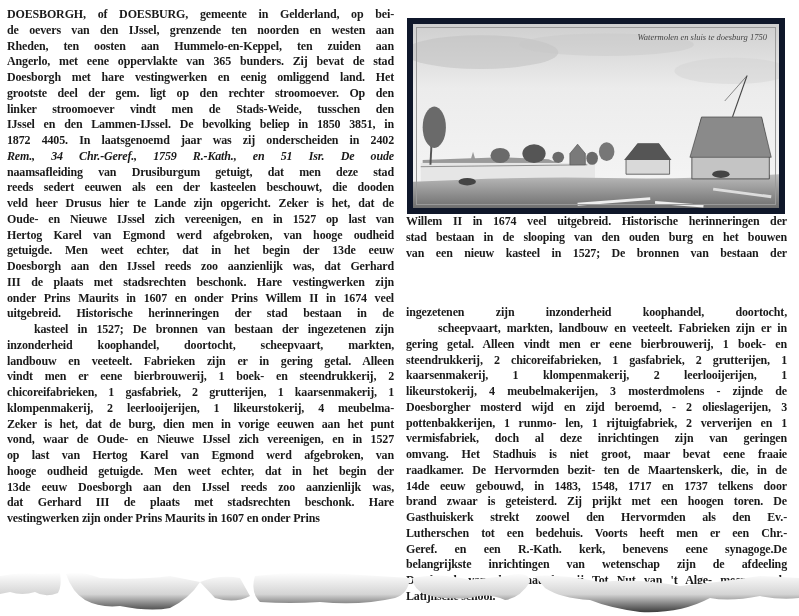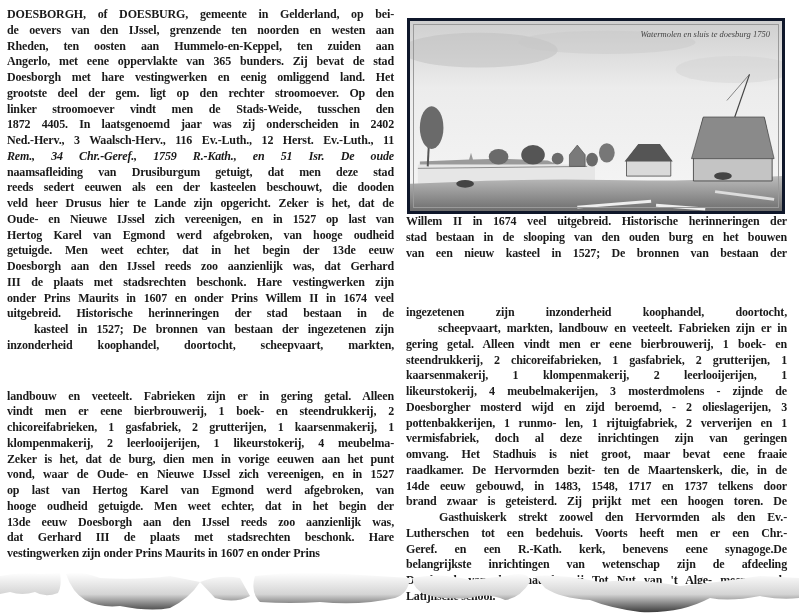--- a/index.html
+++ b/index.html
@@ -41,21 +41,21 @@
       left: 406px;
       top: 214px;
       width: 381px;
     }
     #figure {
       position: absolute;
       left: 407px;
       top: 18px;
       width: 378px;
       height: 196px;
-      border: 3px solid #0f172a;
+      border: 6px solid #0f172a;
       box-sizing: border-box;
       background: #f4f4f4;
       overflow: hidden;
     }
     #figure::before {
       content: "";
       position: absolute;
       left: 3px; top: 3px; right: 3px; bottom: 3px;
       border: 1px solid #9a9a9a;
       pointer-events: none;
@@ -90,36 +90,36 @@
 <body>
 
 <div id="left-col" class="col">
     <span class="line" style="display: block;">DOESBORGH, of DOESBURG, gemeente in Gelderland, op bei-</span>
     <span class="line" style="display: block;">de oevers van den IJssel, grenzende ten noorden en westen aan</span>
     <span class="line" style="display: block;">Rheden, ten oosten aan Hummelo-en-Keppel, ten zuiden aan</span>
     <span class="line" style="display: block;">Angerlo, met eene oppervlakte van 365 bunders. Zij bevat de stad</span>
     <span class="line" style="display: block;">Doesborgh met hare vestingwerken en eenig omliggend land. Het</span>
     <span class="line" style="display: block;">grootste deel der gem. ligt op den rechter stroomoever. Op den</span>
     <span class="line" style="display: block;">linker stroomoever vindt men de Stads-Weide, tusschen den</span>
+    <span class="line" style="display: block;">IJssel en den Lammen-IJssel. De bevolking beliep in 1850 3851, in</span>
     <span class="line" style="display: block;">1872 4405. In laatsgenoemd jaar was zij onderscheiden in 2402</span>
-    <span class="line" style="display: block;">Ned.-Herv., 3 Waalsch-Herv., 116 Ev.-Luth., 12 Herst. Ev.-Luth., 11</span>
     <span class="line" style="display: block; font-style: italic;">Rem., 34 Chr.-Geref., 1759 R.-Kath., en 51 Isr. De oude</span>
     <span class="line" style="display: block;">naamsafleiding van Drusiburgum getuigt, dat men deze stad</span>
     <span class="line" style="display: block;">reeds sedert eeuwen als een der kasteelen beschouwt, die dooden</span>
     <span class="line" style="display: block;">veld heer Drusus hier te Lande zijn opgericht. Zeker is het, dat de</span>
     <span class="line" style="display: block;">Oude- en Nieuwe IJssel zich vereenigen, en in 1527 op last van</span>
     <span class="line" style="display: block;">Hertog Karel van Egmond werd afgebroken, van hooge oudheid</span>
     <span class="line" style="display: block;">getuigde. Men weet echter, dat in het begin der 13de eeuw</span>
     <span class="line" style="display: block;">Doesborgh aan den IJssel reeds zoo aanzienlijk was, dat Gerhard</span>
     <span class="line" style="display: block;">III de plaats met stadsrechten beschonk. Hare vestingwerken zijn</span>
     <span class="line" style="display: block;">onder Prins Maurits in 1607 en onder Prins Willem II in 1674 veel</span>
     <span class="line" style="display: block;">uitgebreid. Historische herinneringen der stad bestaan in de</span>
     <span class="line" style="display: block; margin-left: 27px;">kasteel in 1527; De bronnen van bestaan der ingezetenen zijn</span>
     <span class="line" style="display: block;">inzonderheid koophandel, doortocht, scheepvaart, markten,</span>
-    <span class="line" style="display: block; margin-top: 35px;">landbouw en veeteelt. Fabrieken zijn er in gering getal. Alleen</span>
+    <span class="line" style="display: block;">landbouw en veeteelt. Fabrieken zijn er in gering getal. Alleen</span>
     <span class="line" style="display: block;">vindt men er eene bierbrouwerij, 1 boek- en steendrukkerij, 2</span>
     <span class="line" style="display: block;">chicoreifabrieken, 1 gasfabriek, 2 grutterijen, 1 kaarsenmakerij, 1</span>
     <span class="line" style="display: block;">klompenmakerij, 2 leerlooijerijen, 1 likeurstokerij, 4 meubelma-</span>
     <span class="line" style="display: block;">Zeker is het, dat de burg, dien men in vorige eeuwen aan het punt</span>
     <span class="line" style="display: block;">vond, waar de Oude- en Nieuwe IJssel zich vereenigen, en in 1527</span>
     <span class="line" style="display: block;">op last van Hertog Karel van Egmond werd afgebroken, van</span>
     <span class="line" style="display: block;">hooge oudheid getuigde. Men weet echter, dat in het begin der</span>
     <span class="line" style="display: block;">13de eeuw Doesborgh aan den IJssel reeds zoo aanzienlijk was,</span>
     <span class="line" style="display: block;">dat Gerhard III de plaats met stadsrechten beschonk. Hare</span>
     <span class="line last" style="display: block;">vestingwerken zijn onder Prins Maurits in 1607 en onder Prins</span>
@@ -189,21 +189,21 @@
     <span class="line" style="display: block;">steendrukkerij, 2 chicoreifabrieken, 1 gasfabriek, 2 grutterijen, 1</span>
     <span class="line" style="display: block;">kaarsenmakerij, 1 klompenmakerij, 2 leerlooijerijen, 1</span>
     <span class="line" style="display: block;">likeurstokerij, 4 meubelmakerijen, 3 mosterdmolens - zijnde de</span>
     <span class="line" style="display: block;">Doesborgher mosterd wijd en zijd beroemd, - 2 olieslagerijen, 3</span>
     <span class="line" style="display: block;">pottenbakkerijen, 1 runmo- len, 1 rijtuigfabriek, 2 ververijen en 1</span>
     <span class="line" style="display: block;">vermisfabriek, doch al deze inrichtingen zijn van geringen</span>
     <span class="line" style="display: block;">omvang. Het Stadhuis is niet groot, maar bevat eene fraaie</span>
     <span class="line" style="display: block;">raadkamer. De Hervormden bezit- ten de Maartenskerk, die, in de</span>
     <span class="line" style="display: block;">14de eeuw gebouwd, in 1483, 1548, 1717 en 1737 telkens door</span>
     <span class="line" style="display: block;">brand zwaar is geteisterd. Zij prijkt met een hoogen toren. De</span>
-    <span class="line" style="display: block; margin-left: 33px;">Gasthuiskerk strekt zoowel den Hervormden als den Ev.-</span>
+    <span class="line" style="display: block;">Gasthuiskerk strekt zoowel den Hervormden als den Ev.-</span>
     <span class="line" style="display: block;">Lutherschen tot een bedehuis. Voorts heeft men er een Chr.-</span>
     <span class="line" style="display: block;">Geref. en een R.-Kath. kerk, benevens eene synagoge.De</span>
     <span class="line" style="display: block;">belangrijkste inrichtingen van wetenschap zijn de afdeeling</span>
     <span class="line" style="display: block;">Doesborgh van de Maatschappij Tot Nut van 't Alge- meen en de</span>
     <span class="line last" style="display: block;">Latijnsche school.</span>
   </div>
 
 <svg id="torn-edge" viewBox="0 0 799 48" preserveAspectRatio="none">
   <defs>
     <linearGradient id="tear" x1="0" y1="0" x2="0" y2="1">

